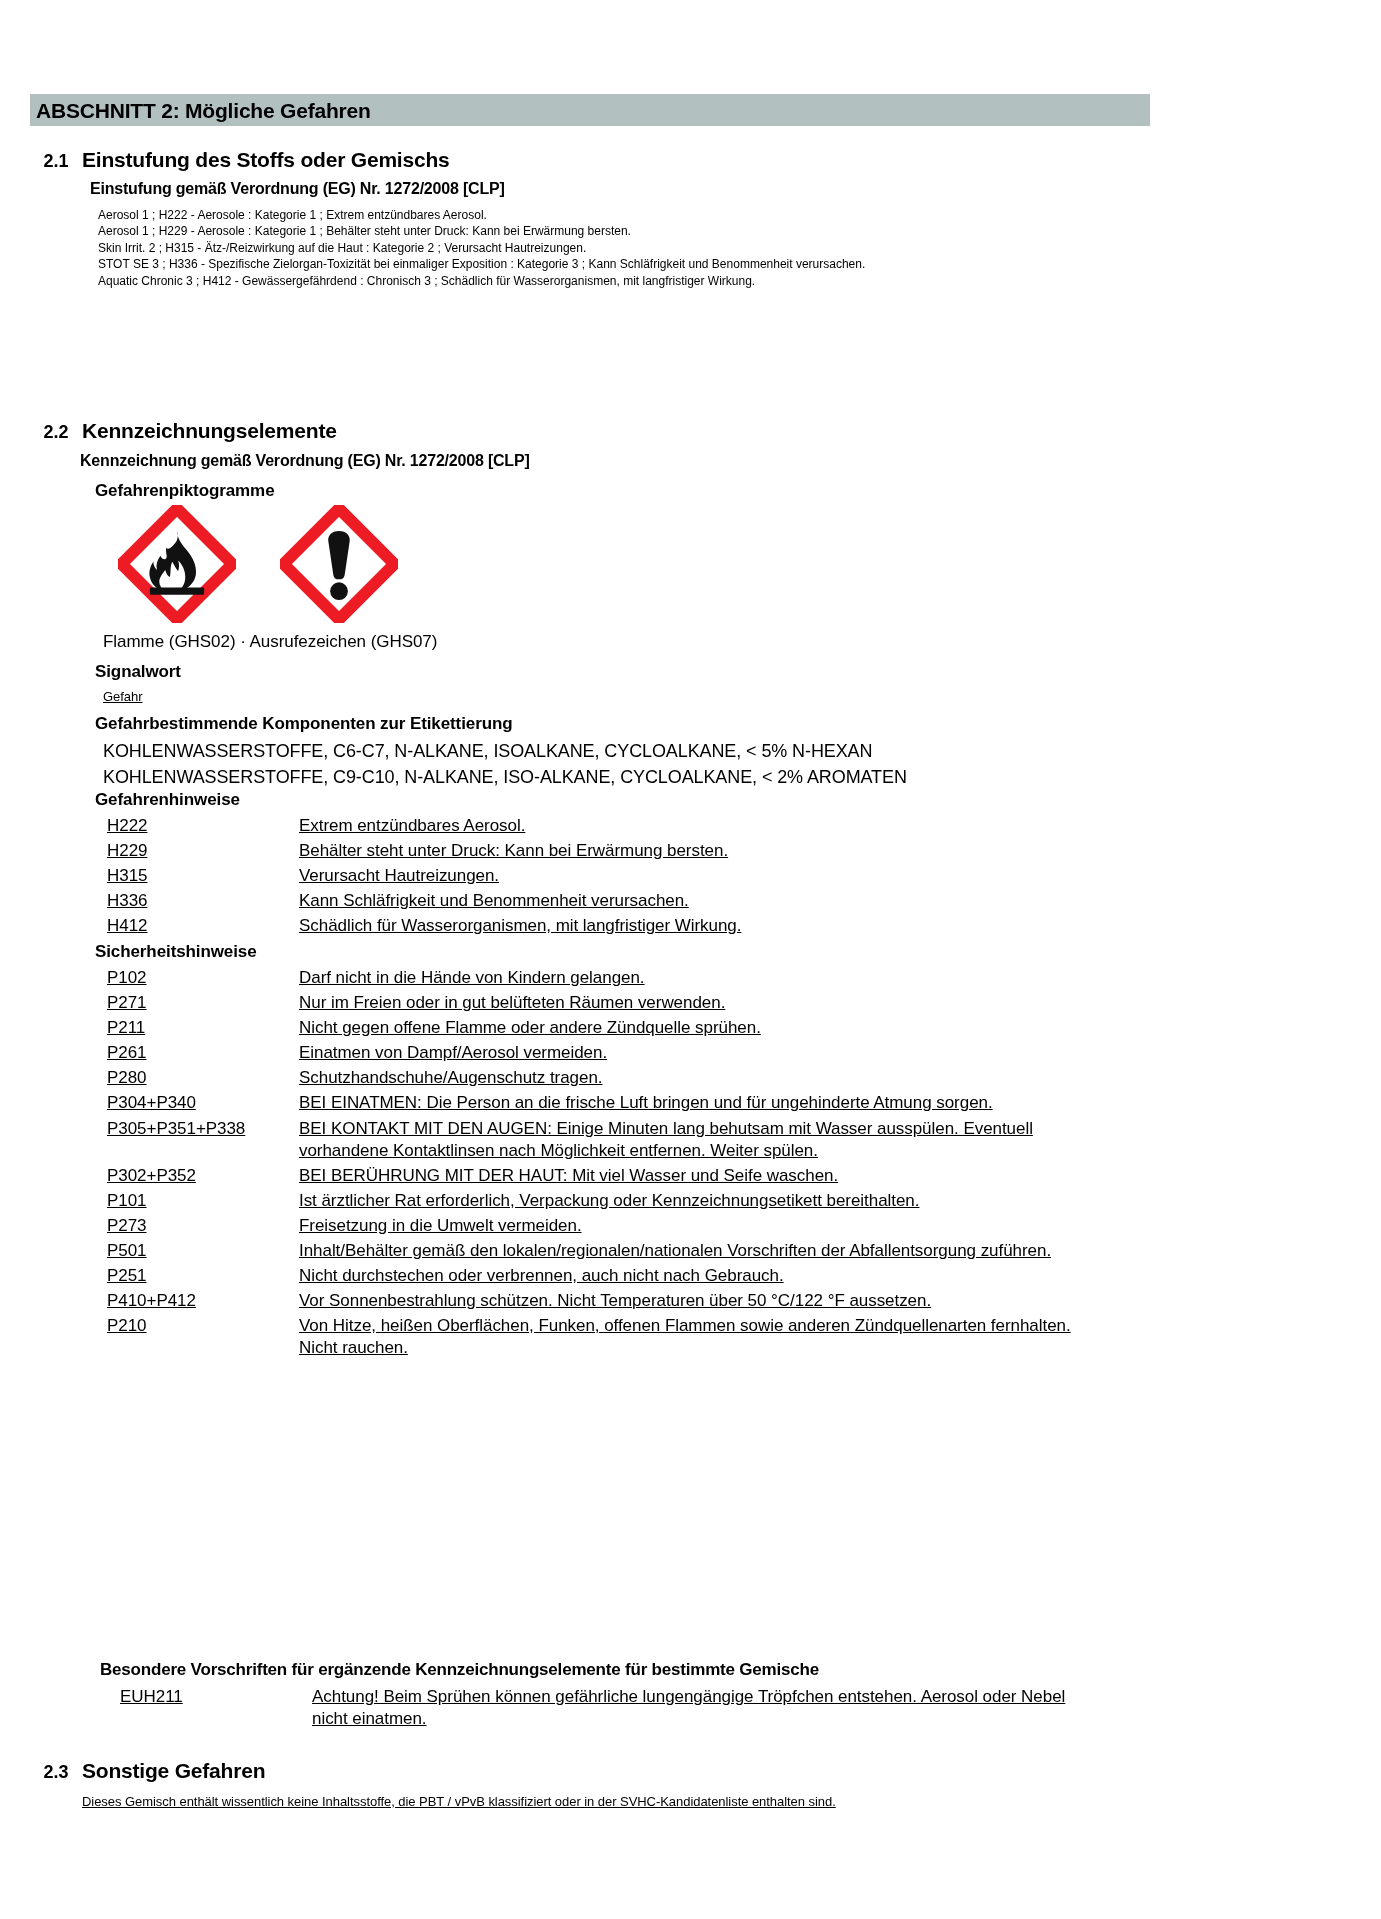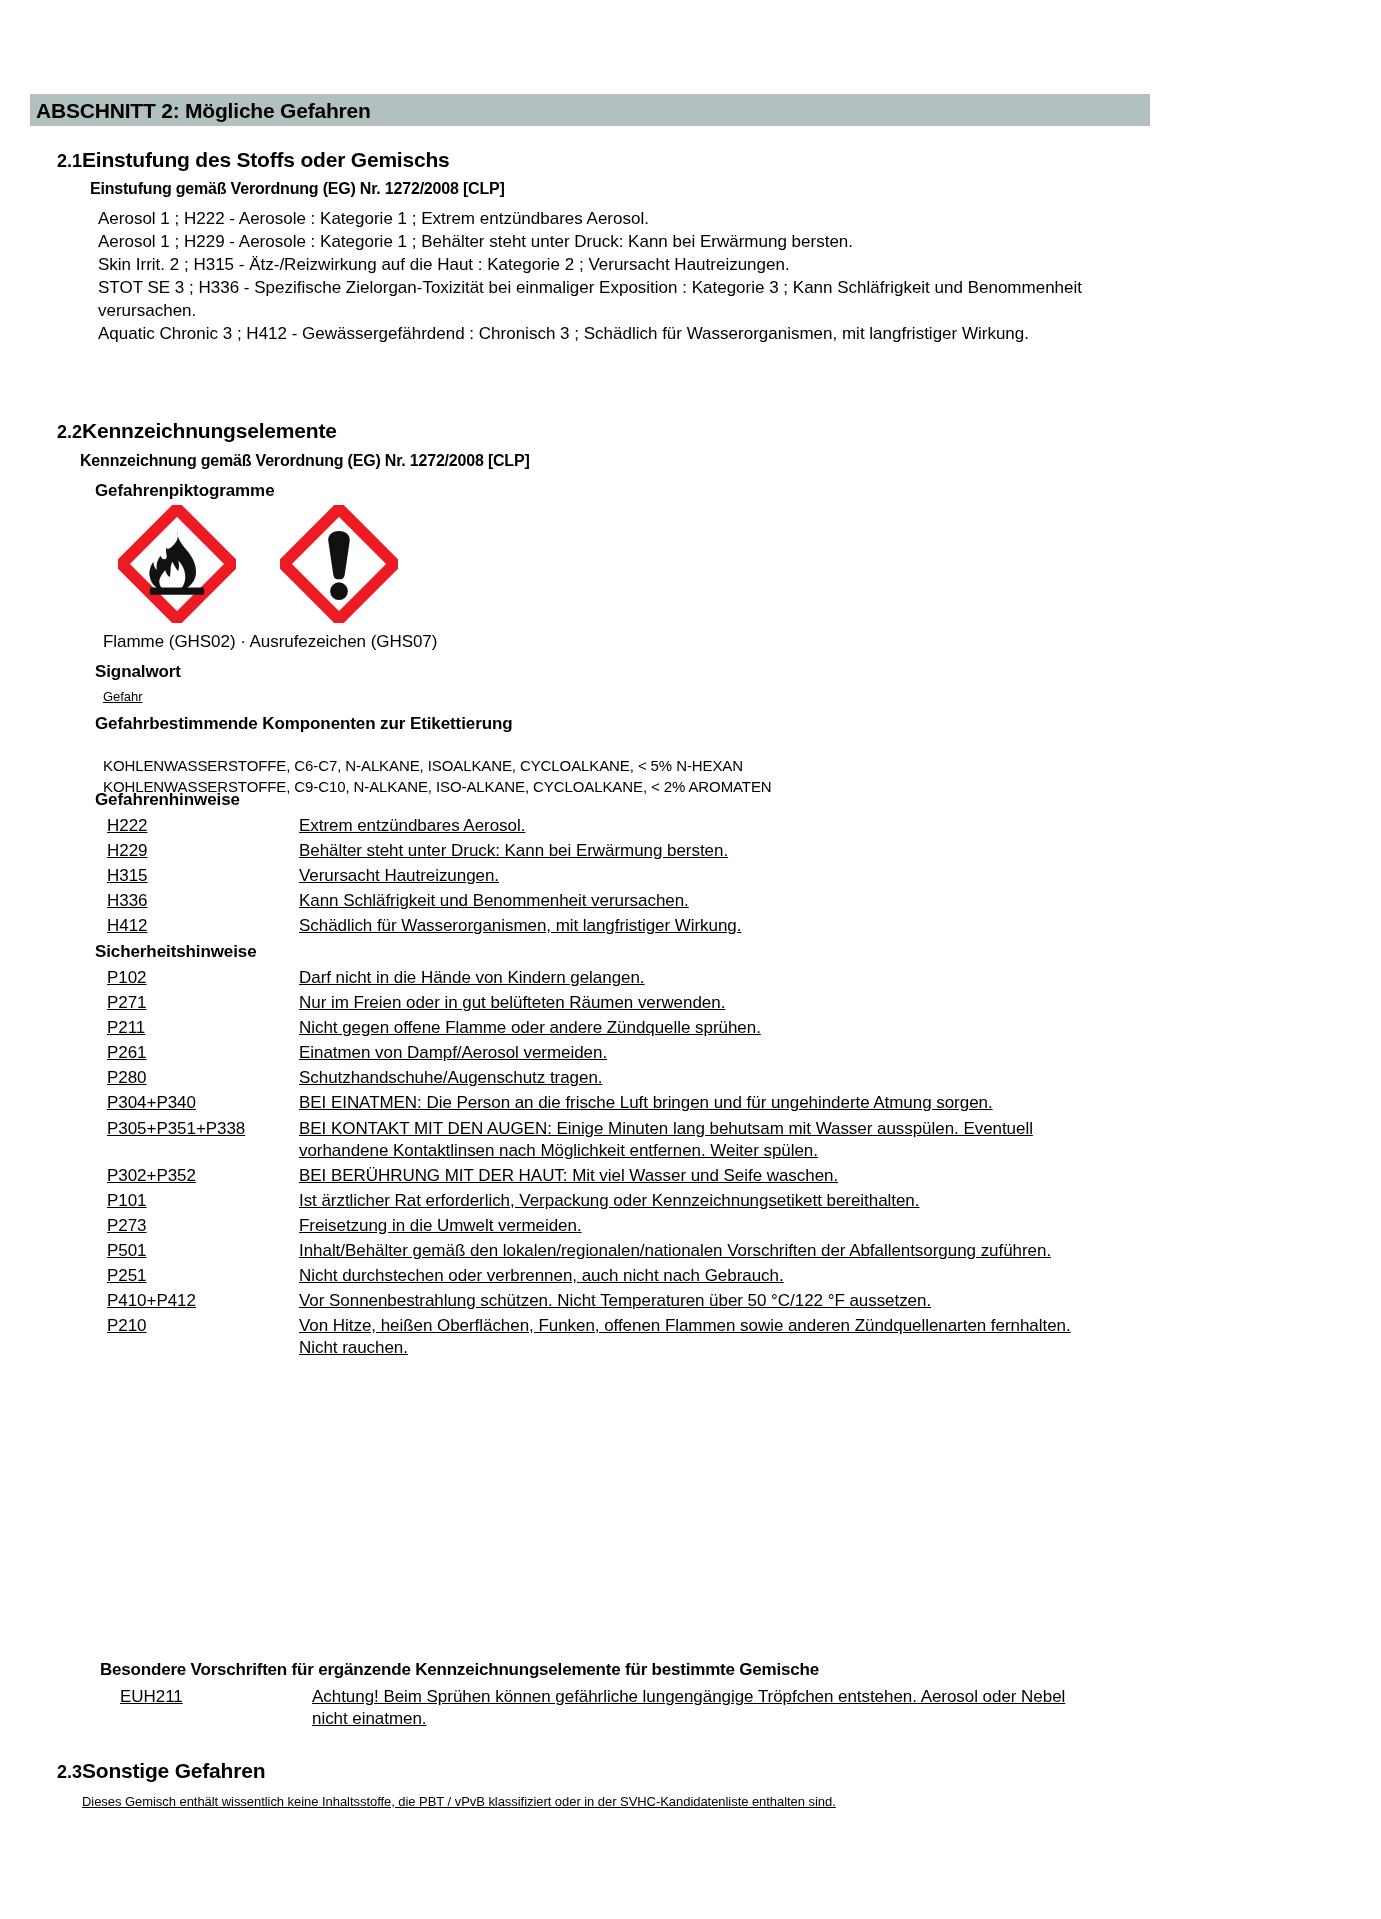--- a/index.html
+++ b/index.html
@@ -47,21 +47,21 @@
   .clause {
     position: absolute;
     display: flex;
     align-items: baseline;
   }
   .clause .num {
     font-size: 18px;
     font-weight: bold;
     width: 52px;
     flex: 0 0 52px;
-    text-align: right;
+    text-align: center;
   }
   .clause .title {
     font-size: 21px;
     font-weight: bold;
     letter-spacing: -0.2px;
   }
 
   .subheading {
     position: absolute;
     font-size: 16px;
@@ -83,21 +83,21 @@
     letter-spacing: -0.05px;
     text-decoration: underline;
   }
 
   
   .cls-list {
     position: absolute;
     left: 98px;
     top: 208px;
     width: 1035px;
-    font-size: 17px;
+    font-size: 12px;
     line-height: 1.33;
   }
   .cls-list .cls-item {
     margin: 0 0 0.5px 0;
   }
 
   
   .pictogram-row {
     position: absolute;
     left: 118px;
@@ -137,24 +137,23 @@
     width: 192px;
     padding-left: 12px;
     white-space: nowrap;
   }
   .stmt-table td.text {
     width: 790px;
   }
 
   .comp-list {
     position: absolute;
-    font-size: 15px;
+    font-size: 18px;
     line-height: 1.42;
     letter-spacing: -0.1px;
-    margin-top: 16px;
   }
 
   .wide-bold {
     position: absolute;
     font-size: 17px;
     font-weight: bold;
     letter-spacing: -0.2px;
   }
 </style>
 </head>

